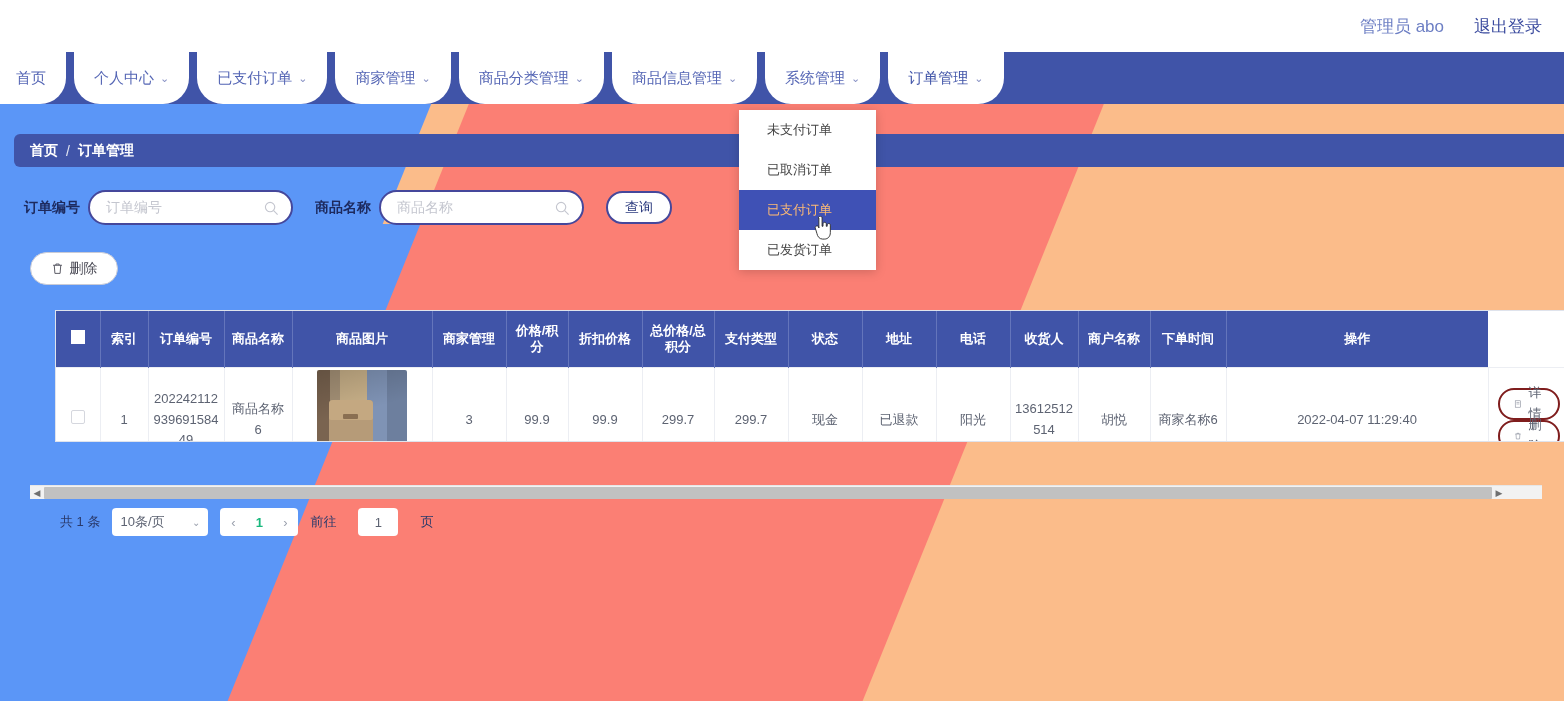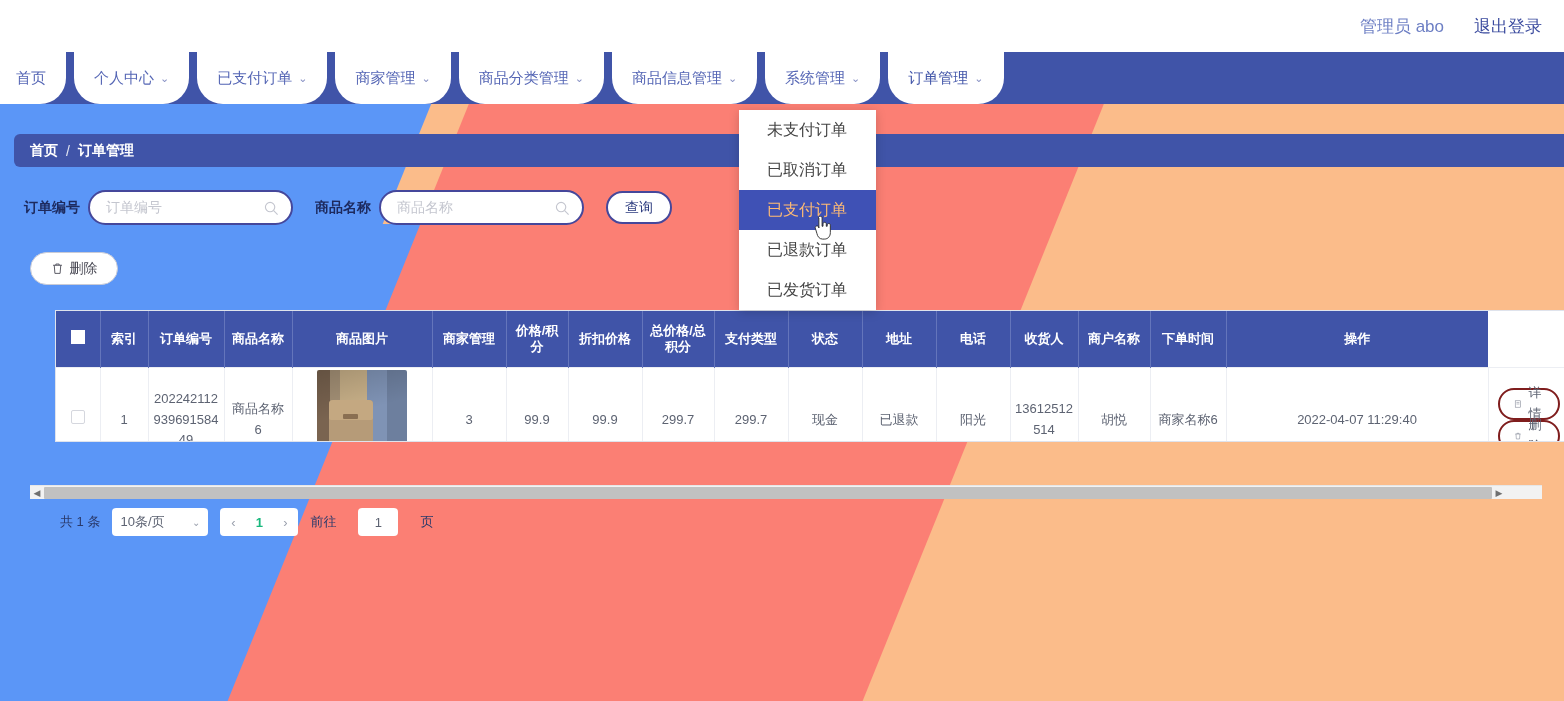--- a/index.html
+++ b/index.html
@@ -49,21 +49,21 @@
   .navitem.active { color: #4054a8; }
 
   
   .dropdown {
     position: absolute; left: 739px; top: 110px; width: 137px;
     background: #fff; z-index: 40;
     box-shadow: 0 2px 10px rgba(0,0,0,.18);
   }
   .dropdown .ditem {
     height: 40px; display: flex; align-items: center; padding-left: 28px;
-    font-size: 16px; color: #444; cursor: pointer; background: #fff;
+    font-size: 13px; color: #444; cursor: pointer; background: #fff;
   }
   .dropdown .ditem.selected { background: #3f51b5; color: #fdba74; }
   .cursor-ptr {
     position: absolute; left: 812px; top: 216px; width: 22px; height: 26px; z-index: 60;
     pointer-events: none;
   }
 
   
   .crumb {
     position: absolute; left: 14px; top: 134px; width: 1550px; height: 33px;
@@ -367,21 +367,20 @@
       <span>前往</span>
       <input class="box" value="1" style="">
       <span>页</span>
     </div>
   </div>
 
   <div class="dropdown">
     <div class="ditem">未支付订单</div>
     <div class="ditem">已取消订单</div>
     <div class="ditem selected">已支付订单</div>
-    <div class="ditem">已退款订单</div>
     <div class="ditem">已发货订单</div>
   </div>
 
   <svg class="cursor-ptr" viewBox="0 0 24 28">
     <path d="M7 2c0-1.1.9-2 2-2s2 .9 2 2v9h1V8.5c0-1 .8-1.8 1.8-1.8s1.8.8 1.8 1.8V11h1V9.8c0-1 .8-1.8 1.8-1.8S20 8.8 20 9.8V18c0 4-2.5 7-6.5 7h-2C8 25 6 22 5.4 19L3.6 13c-.3-1 .3-2 1.3-2.3s2 .2 2.3 1.2l.3 1V2z" fill="#fff" stroke="#2b2b2b" stroke-width="1"></path>
   </svg>
 
 </div>
 
 </body></html>

